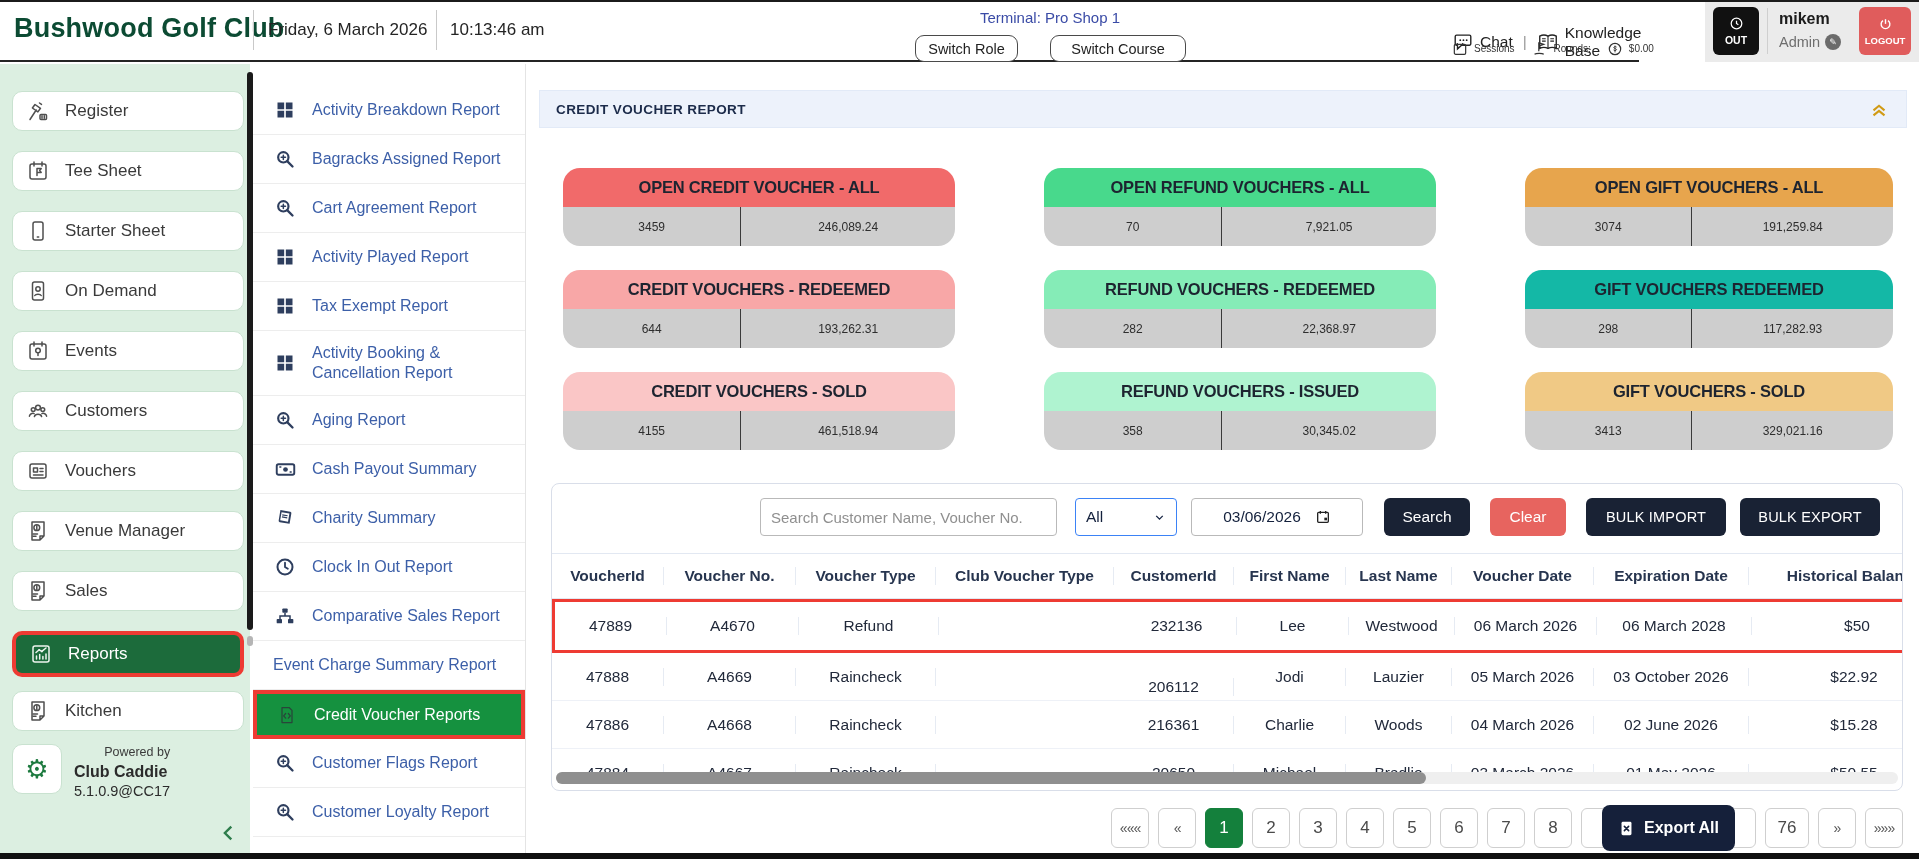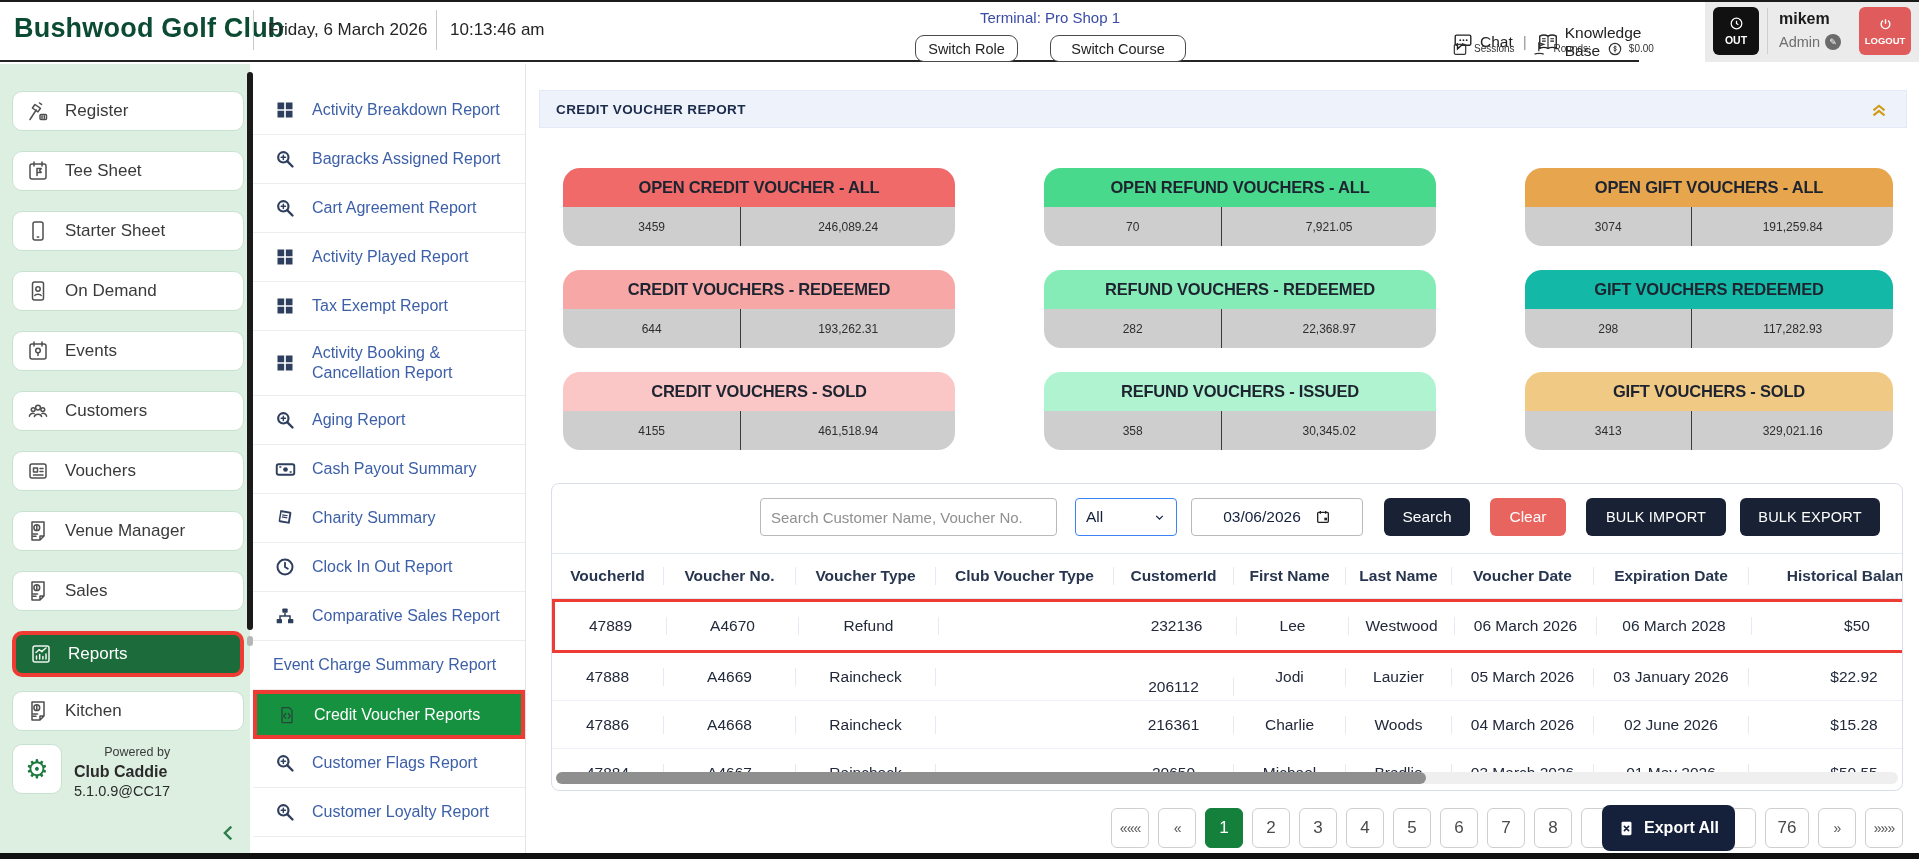--- a/index.html
+++ b/index.html
@@ -616,21 +616,21 @@
           </div>
           <div class="trow">
             <div class="td" style="flex: 0 0 112px;">47888</div>
             <div class="td" style="flex: 0 0 132px;">A4669</div>
             <div class="td" style="flex: 0 0 140px;">Raincheck</div>
             <div class="td" style="flex: 0 0 178px;"></div>
             <div class="td" style="flex: 0 0 120px; margin-top: 20px;">206112</div>
             <div class="td" style="flex: 0 0 112px;">Jodi</div>
             <div class="td" style="flex: 0 0 106px;">Lauzier</div>
             <div class="td" style="flex: 0 0 142px;">05 March 2026</div>
-            <div class="td" style="flex: 0 0 155px;">03 January 2026</div>
+            <div class="td" style="flex: 0 0 155px;">03 October 2026</div>
             <div class="td" style="flex: 0 0 210px;">$22.92</div>
           </div>
           <div class="trow">
             <div class="td" style="flex: 0 0 112px;">47886</div>
             <div class="td" style="flex: 0 0 132px;">A4668</div>
             <div class="td" style="flex: 0 0 140px;">Raincheck</div>
             <div class="td" style="flex: 0 0 178px;"></div>
             <div class="td" style="flex: 0 0 120px;">216361</div>
             <div class="td" style="flex: 0 0 112px;">Charlie</div>
             <div class="td" style="flex: 0 0 106px;">Woods</div>

